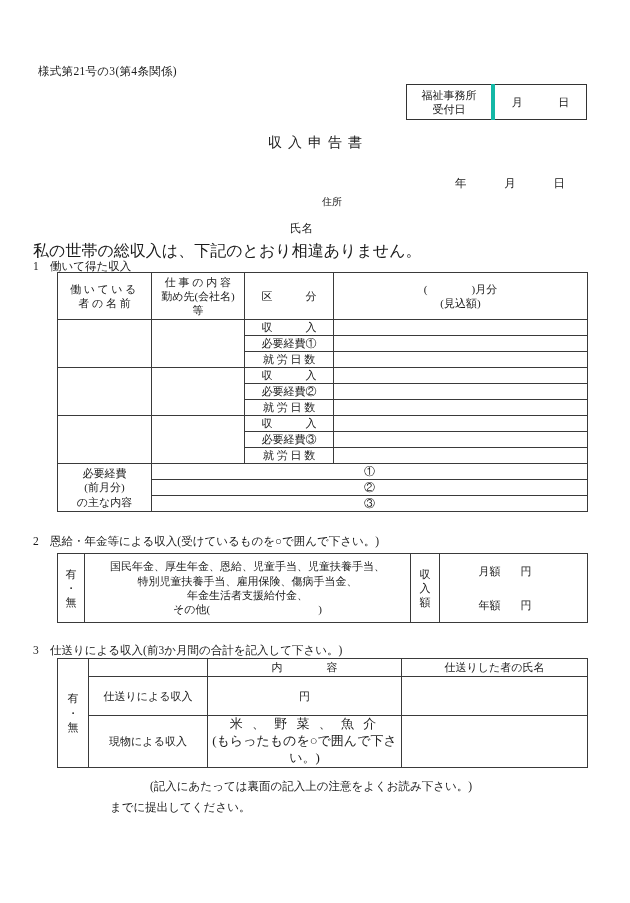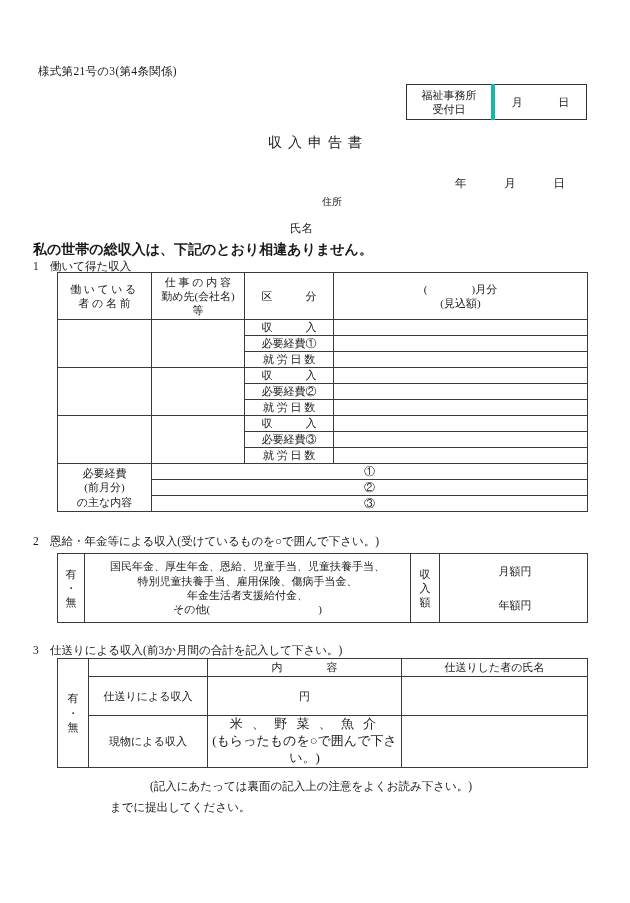--- a/index.html
+++ b/index.html
@@ -98,23 +98,22 @@
   .name-label {
     position: absolute;
     left: 290px;
     top: 221px;
     font-size: 11.5px;
   }
   .declaration {
     position: absolute;
     left: 33px;
     top: 241px;
-    font-size: 14px;
-    white-space: nowrap;
-    font-weight: bold;
+    font-size: 16px;
+    white-space: nowrap;
   }
 
   
   .sec-heading {
     position: absolute;
     font-size: 11.5px;
     white-space: nowrap;
   }
   .sec-heading .num { display: inline-block; width: 17px; }
   #sec1-heading { left: 33px; top: 259px; }
@@ -169,21 +168,21 @@
   }
   .vcell span { display: block; }
   .amount-cell { padding: 0; }
   .amount-row {
     display: flex;
     align-items: center;
     justify-content: center;
     height: 34px;
     font-size: 11px;
   }
-  .amount-row .lab { width: 62px; text-align: right; padding-left: 18px; }
+  .amount-row .lab { width: 62px; text-align: center; padding-left: 18px; }
   .amount-row .unit { width: 66px; text-align: left; }
 
   
   #tbl-remit { left: 57px; top: 658px; width: 531px; }
   #tbl-remit td { height: 17px; }
   #tbl-remit td.r-label { width: 118px; }
   #tbl-remit td.r-content { width: 193px; }
   .yen-right { text-align: right; padding-right: 30px; }
   .zaibutsu {
     line-height: 1.35;

